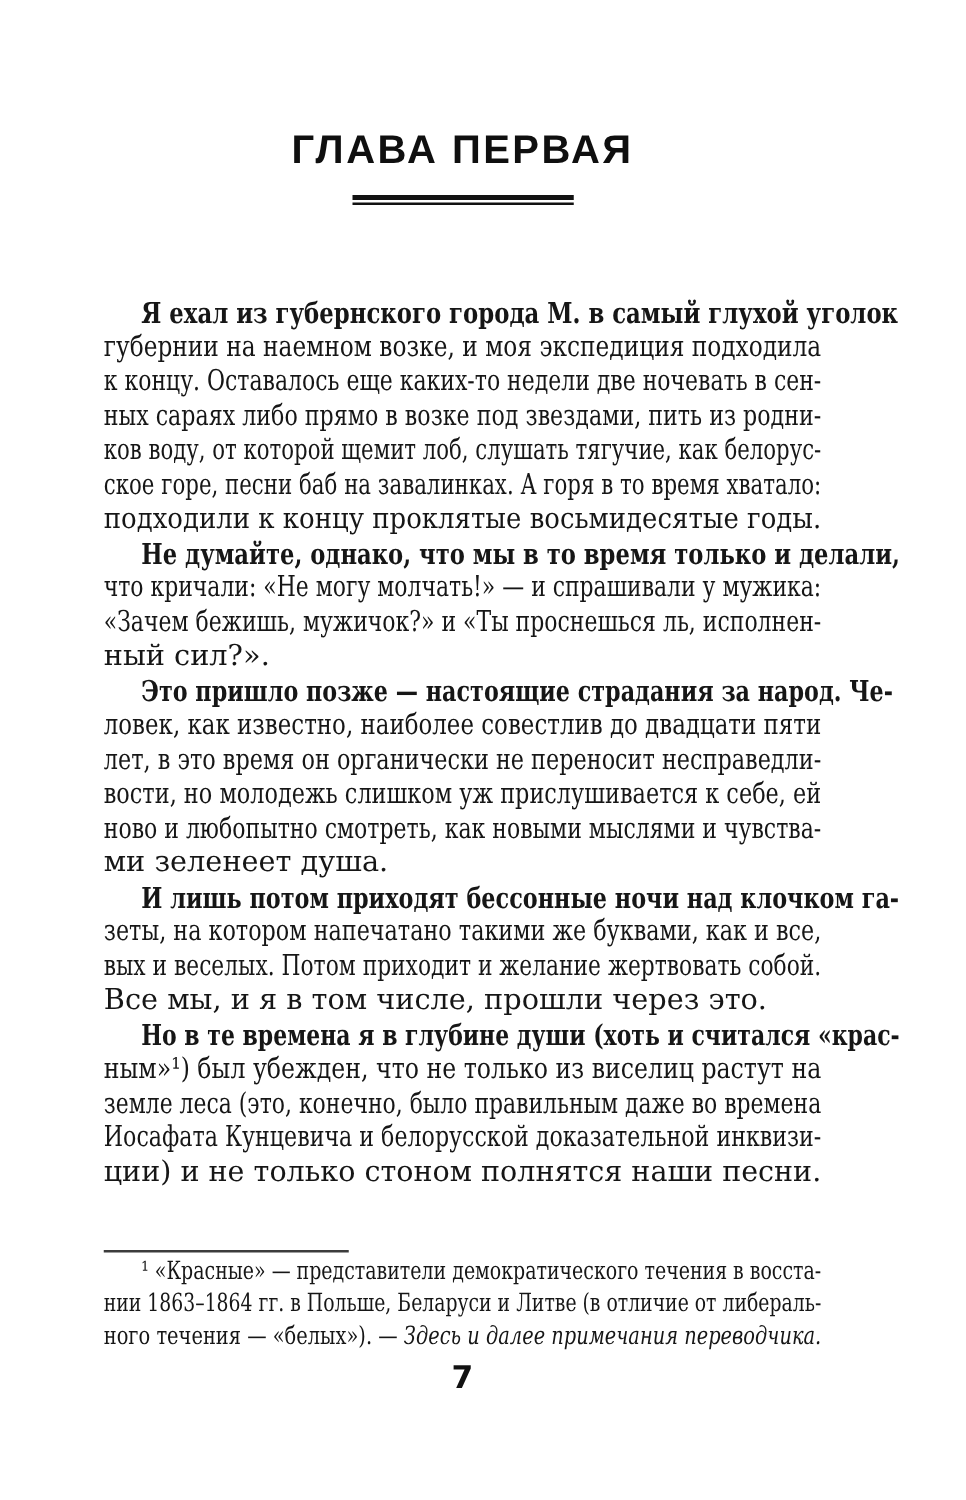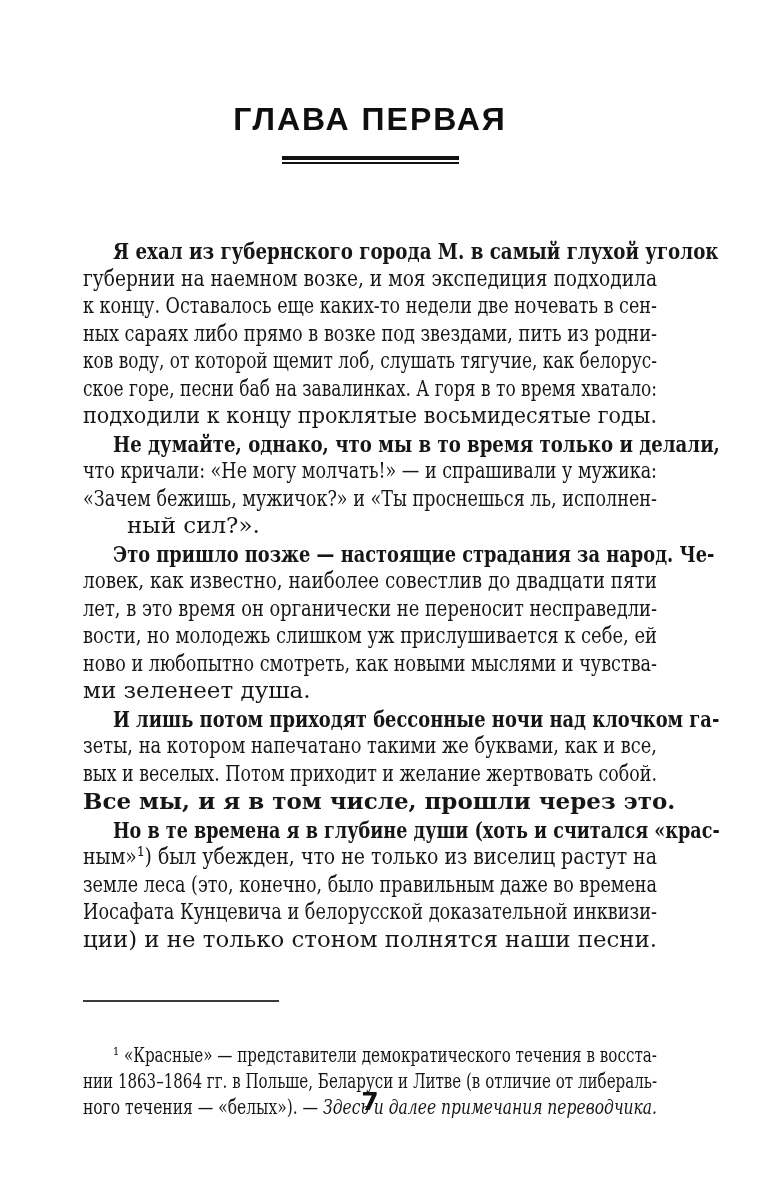--- a/index.html
+++ b/index.html
@@ -43,21 +43,21 @@
   .bl.ind { padding-left: 30px; font-weight: bold; }
 
   .footnote-divider {
     position: absolute;
     top: 1000px; left: 83px;
     width: 196px; height: 2px;
     background: #3c3c3c;
   }
   .footnote {
     position: absolute;
-    top: 1042px; left: 83px; width: 574px;
+    top: 1003px; left: 83px; width: 574px;
     font-size: 20px;
     line-height: 26px;
     color: #161616;
   }
   .fl { white-space: nowrap; }
   .fl.ind { padding-left: 30px; }
   .em { font-style: italic; }
 
   .fit {
     display: inline-block;
@@ -92,31 +92,31 @@
       <div class="bl ind"><span class="fit" style="transform: scaleX(0.79284);">Я ехал из губернского города М. в самый глухой уголок</span></div>
       <div class="bl"><span class="fit" style="transform: scaleX(0.809627);">губернии на наемном возке, и моя экспедиция подходила</span></div>
       <div class="bl"><span class="fit" style="transform: scaleX(0.76371);">к концу. Оставалось еще каких-то недели две ночевать в сен-</span></div>
       <div class="bl"><span class="fit" style="transform: scaleX(0.770696);">ных сараях либо прямо в возке под звездами, пить из родни-</span></div>
       <div class="bl"><span class="fit" style="transform: scaleX(0.738234);">ков воду, от которой щемит лоб, слушать тягучие, как белорус-</span></div>
       <div class="bl"><span class="fit" style="transform: scaleX(0.741407);">ское горе, песни баб на завалинках. А горя в то время хватало:</span></div>
       <div class="bl last"><span class="fit" style="transform: scaleX(0.903448);">подходили к концу проклятые восьмидесятые годы.</span></div>
       <div class="bl ind"><span class="fit" style="transform: scaleX(0.789067);">Не думайте, однако, что мы в то время только и делали,</span></div>
       <div class="bl"><span class="fit" style="transform: scaleX(0.762205);">что кричали: «Не могу молчать!» — и спрашивали у мужика:</span></div>
       <div class="bl"><span class="fit" style="transform: scaleX(0.763853);">«Зачем бежишь, мужичок?» и «Ты проснешься ль, исполнен-</span></div>
-      <div class="bl last"><span class="fit" style="transform: scaleX(1); margin-left: 44px;">ный сил?».</span></div>
+      <div class="bl last"><span class="fit" style="transform: scaleX(1);">ный сил?».</span></div>
       <div class="bl ind"><span class="fit" style="transform: scaleX(0.774601);">Это пришло позже — настоящие страдания за народ. Че-</span></div>
       <div class="bl"><span class="fit" style="transform: scaleX(0.797222);">ловек, как известно, наиболее совестлив до двадцати пяти</span></div>
       <div class="bl"><span class="fit" style="transform: scaleX(0.776972);">лет, в это время он органически не переносит несправедли-</span></div>
       <div class="bl"><span class="fit" style="transform: scaleX(0.778355);">вости, но молодежь слишком уж прислушивается к себе, ей</span></div>
       <div class="bl"><span class="fit" style="transform: scaleX(0.764839);">ново и любопытно смотреть, как новыми мыслями и чувства-</span></div>
       <div class="bl last"><span class="fit" style="transform: scaleX(1);">ми зеленеет душа.</span></div>
       <div class="bl ind"><span class="fit" style="transform: scaleX(0.777282);">И лишь потом приходят бессонные ночи над клочком га-</span></div>
       <div class="bl"><span class="fit" style="transform: scaleX(0.774907);">зеты, на котором напечатано такими же буквами, как и все,</span></div>
       <div class="bl"><span class="fit" style="transform: scaleX(0.75749);">вых и веселых. Потом приходит и желание жертвовать собой.</span></div>
-      <div class="bl last"><span class="fit" style="transform: scaleX(1); font-weight: bold;">Все мы, и я в том числе, прошли через это.</span></div>
+      <div class="bl last"><span class="fit" style="transform: scaleX(1);">Все мы, и я в том числе, прошли через это.</span></div>
       <div class="bl ind"><span class="fit" style="transform: scaleX(0.764716);">Но в те времена я в глубине души (хоть и считался «крас-</span></div>
       <div class="bl"><span class="fit" style="transform: scaleX(0.822018);">ным»¹) был убежден, что не только из виселиц растут на</span></div>
       <div class="bl"><span class="fit" style="transform: scaleX(0.762537);">земле леса (это, конечно, было правильным даже во времена</span></div>
       <div class="bl"><span class="fit" style="transform: scaleX(0.769872);">Иосафата Кунцевича и белорусской доказательной инквизи-</span></div>
       <div class="bl last"><span class="fit" style="transform: scaleX(0.993751);">ции) и не только стоном полнятся наши песни.</span></div>
     </div>
 
   <div class="footnote-divider"></div>
 
   <div class="footnote">

